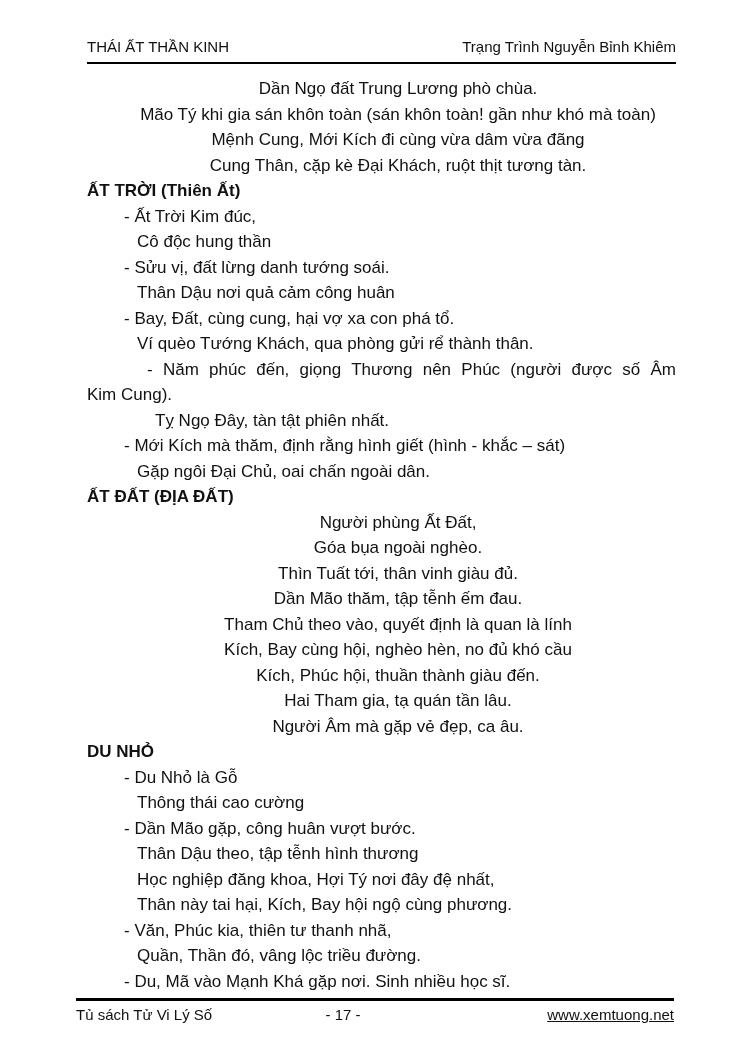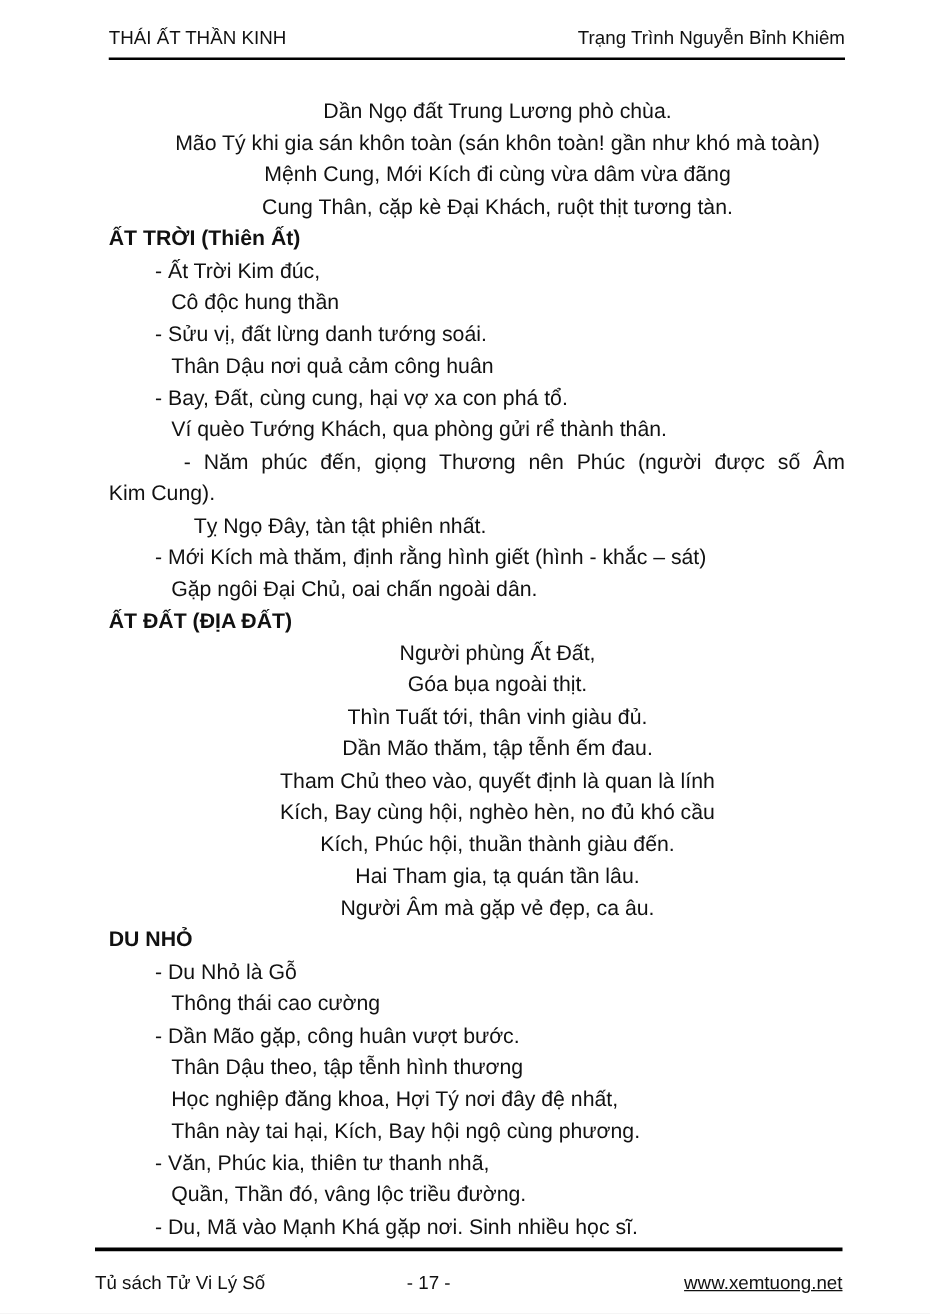--- a/index.html
+++ b/index.html
@@ -6,21 +6,21 @@
   .page{
     position:relative;
     width:744px;height:1051px;
     background:#ffffff;
     font-family:"Liberation Sans","DejaVu Sans",sans-serif;
     color:#111;
     overflow:hidden;
     margin:0 auto;
   }
   .page-header{
-    position:absolute;top:22px;left:87px;right:68px;
+    position:absolute;top:38px;left:87px;right:68px;
     display:flex;justify-content:space-between;align-items:flex-end;
     font-size:15px;line-height:18px;
     border-bottom:2px solid #000;
     padding-bottom:6px;
   }
   .document-body{
     position:absolute;top:76px;left:87px;right:68px;
   }
   .line{
     height:25.5px;line-height:25.5px;
@@ -39,21 +39,21 @@
     text-indent:60px;
     text-align:justify;
     white-space:normal;
   }
   .line.justify::after{
     content:"";display:inline-block;width:100%;
   }
   .page-footer{
     position:absolute;top:998px;left:76px;right:70px;
     border-top:3px solid #000;
-    padding-top:16px;
+    padding-top:4px;
     display:grid;grid-template-columns:1fr auto 1fr;align-items:center;
     font-size:15px;line-height:20px;
   }
   .footer-center{text-align:center;transform:translateX(-32px);}
   .footer-right{text-align:right;}
   .website-link{color:#111;text-decoration:underline;cursor:pointer;}
 </style>
 </head>
 <body>
 
@@ -77,21 +77,21 @@
       <div class="line cont">Thân Dậu nơi quả cảm công huân</div>
       <div class="line dash">- Bay, Đất, cùng cung, hại vợ xa con phá tổ.</div>
       <div class="line cont">Ví quèo Tướng Khách, qua phòng gửi rể thành thân.</div>
       <div class="line justify">- Năm phúc đến, giọng Thương nên Phúc (người được số Âm Thương tức</div>
       <div class="line wrap">Kim Cung).</div>
       <div class="line deep">Tỵ Ngọ Đây, tàn tật phiên nhất.</div>
       <div class="line dash">- Mới Kích mà thăm, định rằng hình giết (hình - khắc – sát)</div>
       <div class="line cont">Gặp ngôi Đại Chủ, oai chấn ngoài dân.</div>
       <div class="line header">ẤT ĐẤT (ĐỊA ĐẤT)</div>
       <div class="line plain">Người phùng Ất Đất,</div>
-      <div class="line plain">Góa bụa ngoài thịt.</div>
+      <div class="line plain">Góa bụa ngoài nghèo.</div>
       <div class="line plain">Thìn Tuất tới, thân vinh giàu đủ.</div>
       <div class="line plain">Dần Mão thăm, tập tễnh ếm đau.</div>
       <div class="line plain">Tham Chủ theo vào, quyết định là quan là lính</div>
       <div class="line plain">Kích, Bay cùng hội, nghèo hèn, no đủ khó cầu</div>
       <div class="line plain">Kích, Phúc hội, thuần thành giàu đến.</div>
       <div class="line plain">Hai Tham gia, tạ quán tần lâu.</div>
       <div class="line plain">Người Âm mà gặp vẻ đẹp, ca âu.</div>
       <div class="line header">DU NHỎ</div>
       <div class="line dash">- Du Nhỏ là Gỗ</div>
       <div class="line cont">Thông thái cao cường</div>

